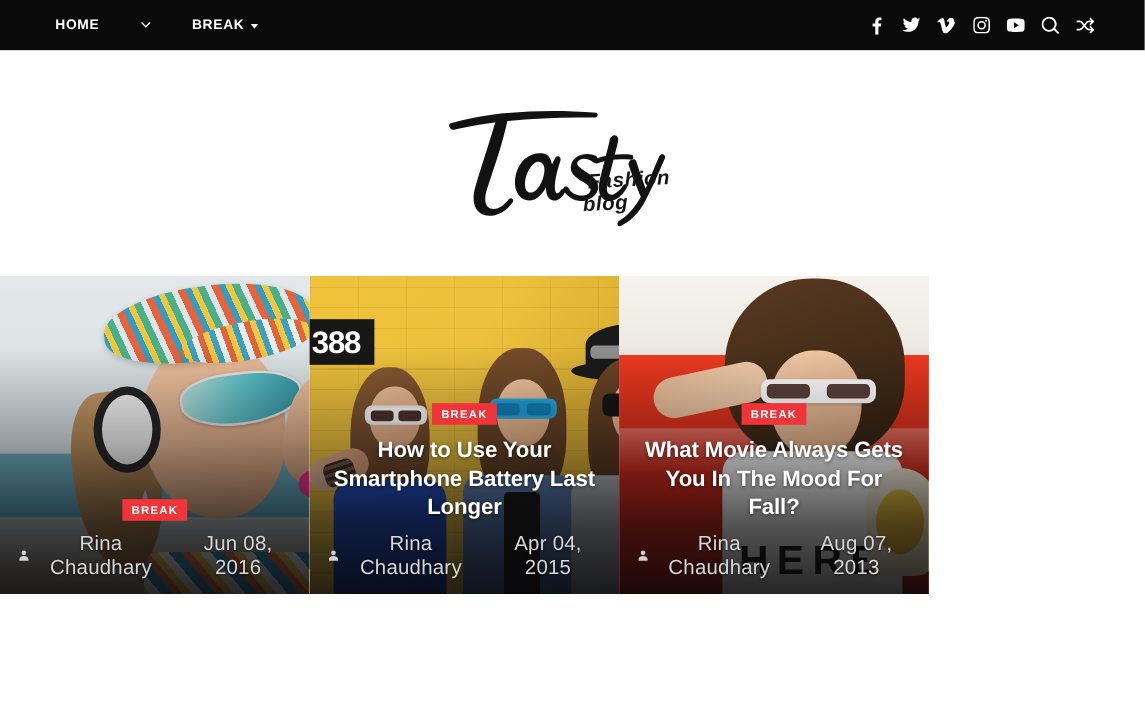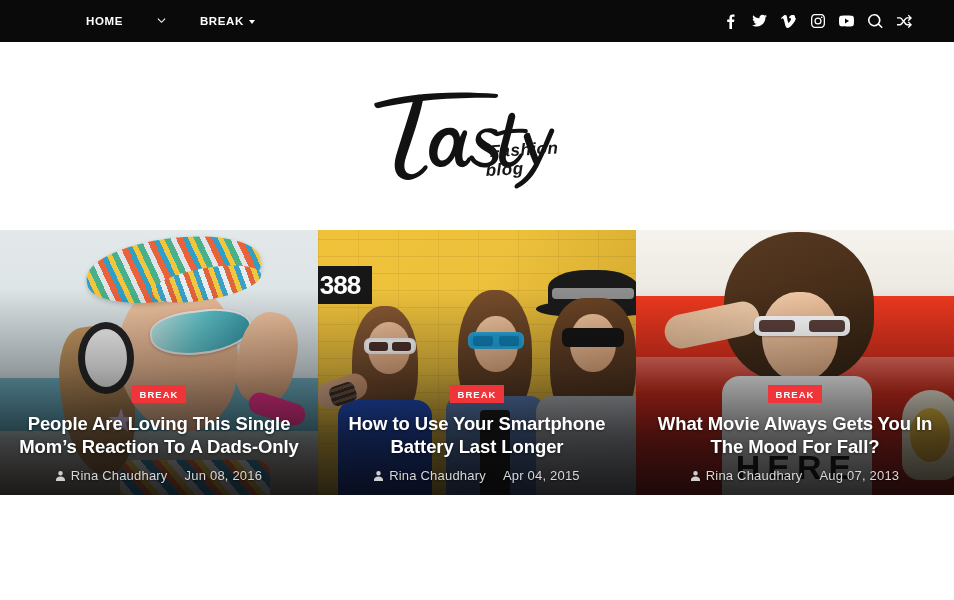--- a/index.html
+++ b/index.html
@@ -8,21 +8,21 @@
     background:#ffffff;
     font-family:"Liberation Sans", sans-serif;
     -webkit-font-smoothing:antialiased;
   }
   .page{ position:relative; width:954px; height:600px; }
 
   
   .navbar{
     position:absolute; left:0; top:0; width:954px; height:42px;
     background:#0a0a0a;
-    display:flex; align-items:center;padding-left:40px;
+    display:flex; align-items:center;
   }
   .nav-left{ display:flex; align-items:center; margin-left:46px; gap:0; }
   .nav-item{
     display:flex; align-items:center; gap:5px;
     color:#ffffff; font-size:11.5px; font-weight:bold;
     letter-spacing:0.6px; text-transform:uppercase;
     padding:0 17px; cursor:pointer; white-space:nowrap;
     height:42px; line-height:42px;
   }
   .nav-item:first-child{ padding-left:0; }
@@ -44,21 +44,21 @@
     background:#ffffff; display:flex; align-items:center; justify-content:center;
   }
   .logo-wrap{ width:240px; height:110px; position:relative; cursor:pointer; }
   .logo-wrap svg{ display:block; width:100%; height:100%; }
 
   
   .cards{
     position:absolute; left:0; top:230px; width:954px; height:265px;
     display:flex;
   }
-  .card{ position:relative; width:318px; height:265px; overflow:hidden; cursor:pointer; }
+  .card{ position:relative; width:258px; height:265px; overflow:hidden; cursor:pointer; }
   .card .photo{ position:absolute; inset:0; }
   .card .shade{
     position:absolute; left:0; right:0; bottom:0; height:78%;
     background:linear-gradient(to bottom, rgba(10,10,12,0) 0%, rgba(10,10,12,0.30) 38%,
                 rgba(8,8,10,0.68) 72%, rgba(6,6,8,0.86) 100%);
   }
   .card .body{
     position:absolute; left:0; right:0; bottom:0;
     padding:0 16px 12px; text-align:center; color:#fff;
   }
@@ -67,22 +67,22 @@
     font-size:9.5px; font-weight:bold; letter-spacing:1px;
     padding:4px 8px 3px; margin-bottom:9px; text-transform:uppercase;
   }
   .card-title{
     font-size:18.5px; font-weight:bold; line-height:1.28;
     color:#ffffff; letter-spacing:-0.1px;
     text-shadow:0 1px 3px rgba(0,0,0,.55);
     margin-bottom:9px;
   }
   .meta{
-    display:flex; align-items:center; justify-content:center; gap:6px;
-    font-size:13px; color:#d7d7d7; letter-spacing:.2px;
+    display:flex; align-items:center; justify-content:flex-end; gap:6px;
+    font-size:17px; color:#d7d7d7; letter-spacing:.2px;
     text-shadow:0 1px 2px rgba(0,0,0,.6);
   }
   .meta .usr{ width:9px; height:10px; fill:#cfcfcf; display:block; }
   .meta .sep{ display:inline-block; width:5px; }
 
   
   .p1{ background:linear-gradient(to bottom,#dfe5e7 0%,#dbe3e6 40%,#9ec4cf 52%,#74aebd 66%,#cbb9a8 100%); }
   .p1 .sky{ position:absolute;left:0;top:0;width:100%;height:58%;
             background:linear-gradient(to bottom,#e3e8ea,#d4dfe2); }
   .p1 .sea{ position:absolute;left:0;top:56%;width:100%;height:22%;
@@ -304,21 +304,20 @@
           <div class="brim"></div>
         <div class="glass"></div>
           <div class="hand"></div>
           <div class="band"></div>
         <div class="star"></div>
           <div class="shirt"></div>
       </div>
       <div class="shade"></div>
       <div class="body">
         <div class="badge">BREAK</div>
-        <div class="card-title">People Are Loving This Single Mom’s Reaction To A Dads-Only</div>
         <div class="meta">
           <svg class="usr" viewBox="0 0 10 11">
               <path d="M5 0a2.5 2.5 0 100 5 2.5 2.5 0 000-5zm0 6C2.2 6 0 7.6 0 9.6V11h10V9.6C10 7.6 7.8 6 5 6z"></path>
             </svg>
           <span>Rina Chaudhary</span>
           <span class="sep"></span>
           <span>Jun 08, 2016</span>
         </div>
       </div>
     </div>

